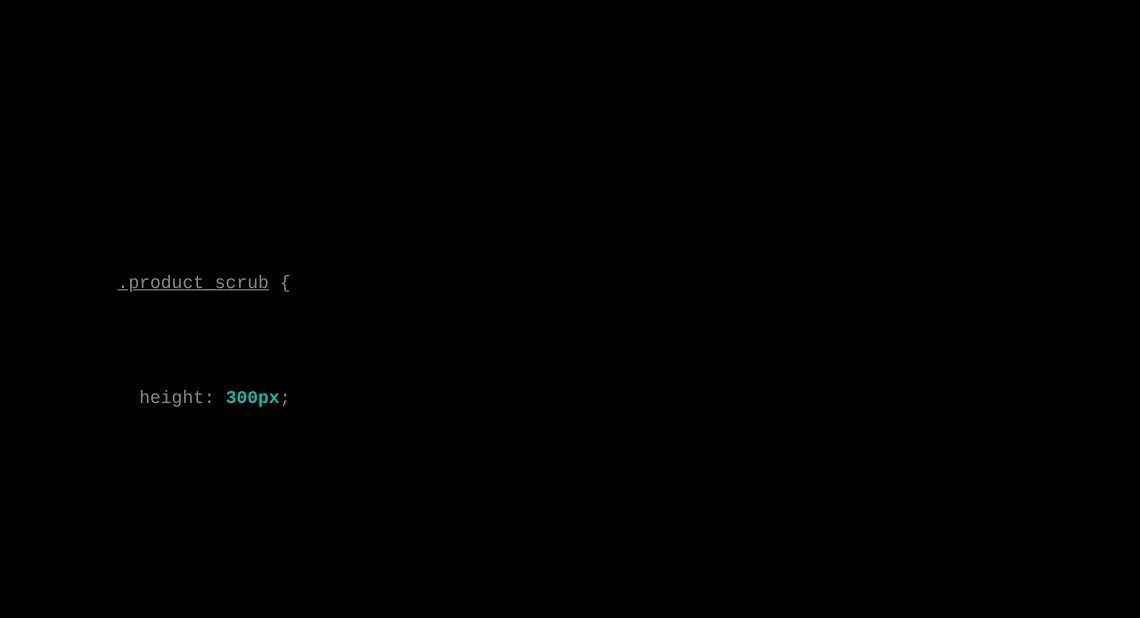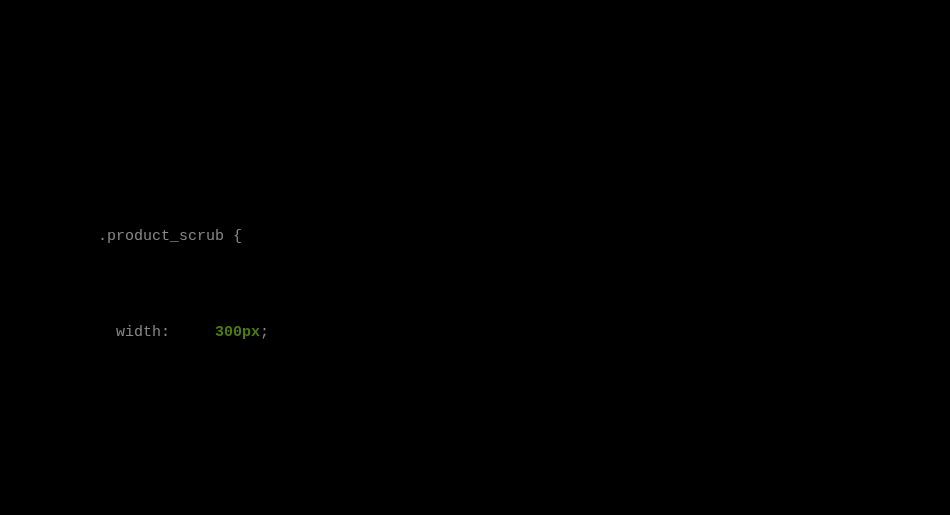--- a/index.html
+++ b/index.html
@@ -12,34 +12,34 @@
   }
   .code-block {
     position: absolute;
     left: 98px;
     top: 177px;
     font-family: "Courier New", Courier, monospace;
     font-size: 15px;
     line-height: 24px;
     white-space: pre;
   }
-  .tok-selector { color: #888888; }
+  .tok-selector { color: #888888; text-decoration: underline; }
   .tok-property { color: #888888; }
-  .tok-number { color: #4d7c0f; font-weight: bold; margin-left: 36px; }
+  .tok-number { color: #14b8a6; font-weight: bold; }
   .tok-brace { color: #888888; }
   .tok-punct { color: #888888; }
   .indent { display: inline-block; width: 2ch; }
 </style>
 </head>
 <body>
 
 <div class="code-block">
   <div><span class="tok-selector">.product_scrub</span><span class="tok-brace"> {</span></div>
 
-  <div><span class="indent"></span><span class="tok-property">width</span><span class="tok-punct">: </span><span class="tok-number">300px</span><span class="tok-punct">;</span></div>
+  <div><span class="indent"></span><span class="tok-property">height</span><span class="tok-punct">: </span><span class="tok-number">300px</span><span class="tok-punct">;</span></div>
 
 
   <div><span class="indent"></span></div>
 
   
 
   
 
   
 

